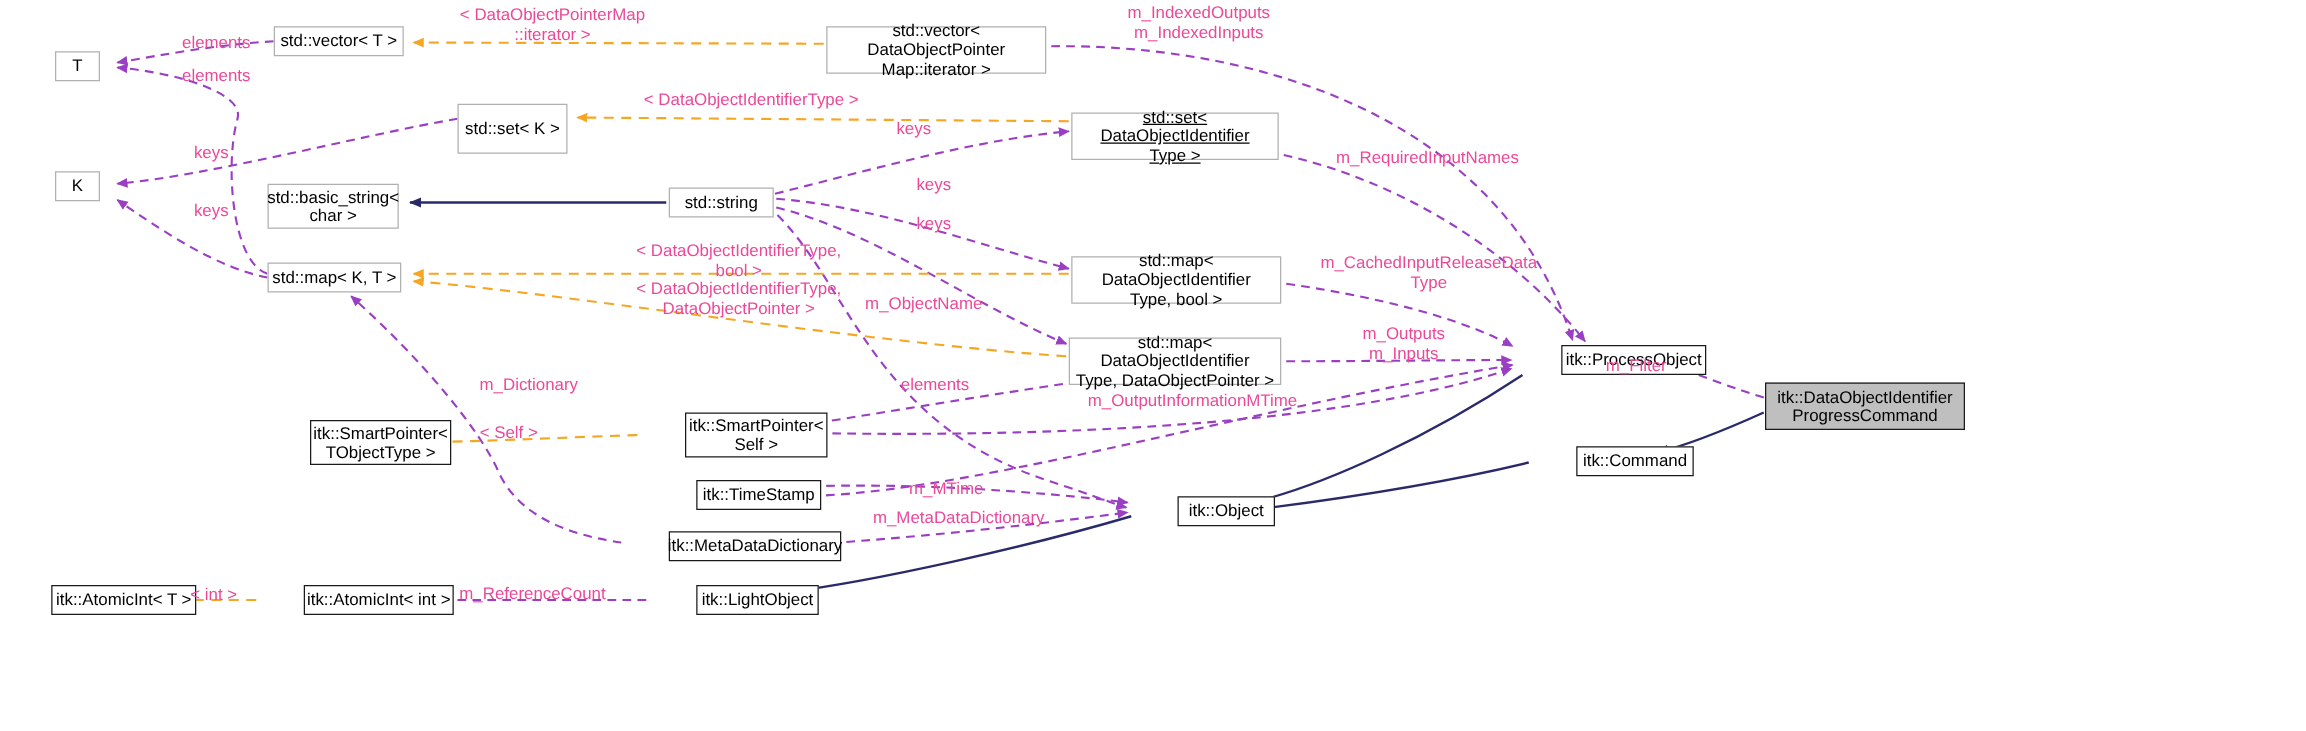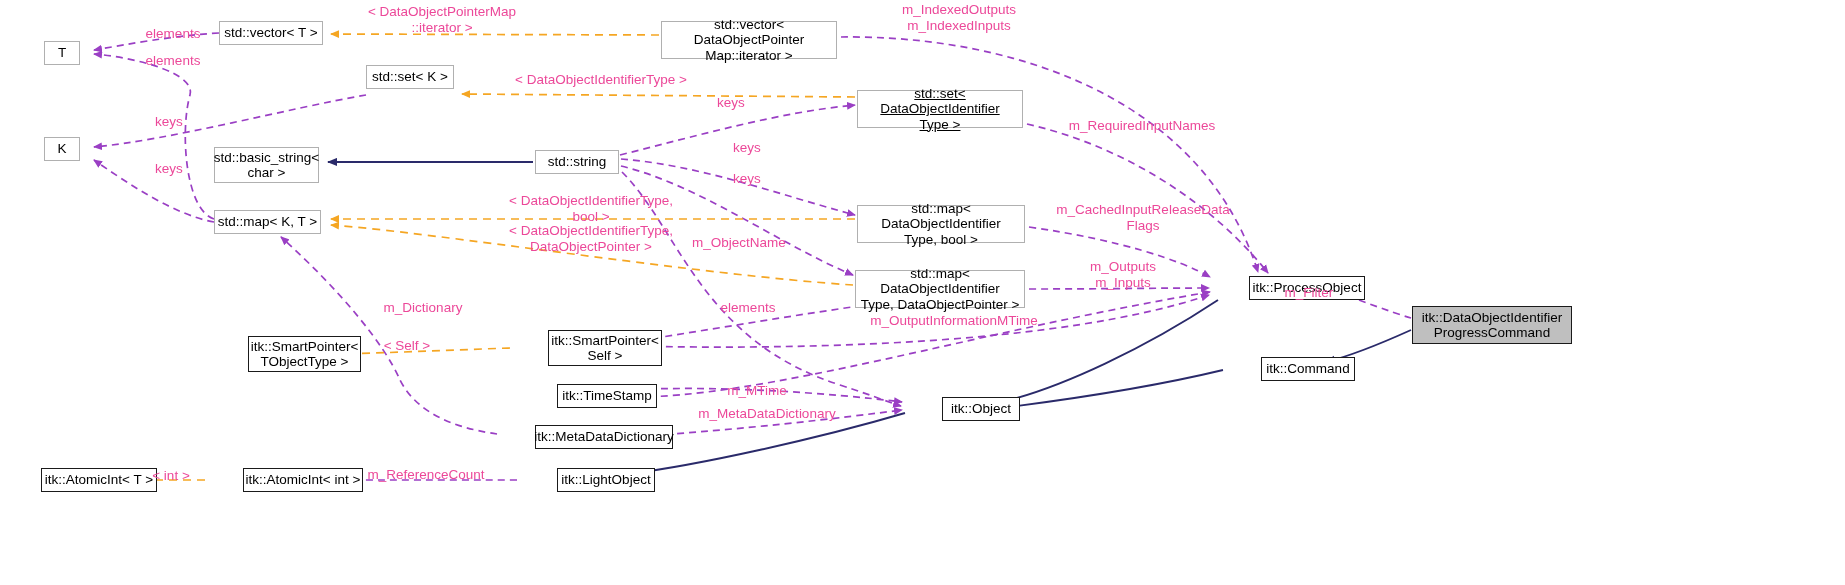--- a/index.html
+++ b/index.html
@@ -121,21 +121,21 @@
       <path d="M1223,370 C1140,390 1050,402 993,409"></path>
 
       <path d="M1411,330 C1380,344 1350,356 1326,362"></path>
     </g>
   </svg>
 
   <div id="nodes-layer">
       <div class="node thin" style="left: 44px; top: 41px; width: 36px; height: 24px;">T</div>
       <div class="node thin" style="left: 44px; top: 137px; width: 36px; height: 24px;">K</div>
       <div class="node thin" style="left: 219px; top: 21px; width: 104px; height: 24px;">std::vector&lt; T &gt;</div>
-      <div class="node thin" style="left: 366px; top: 65px; width: 88px; height: 24px;">std::set&lt; K &gt;</div>
+      <div class="node thin" style="left: 366px; top: 83px; width: 88px; height: 40px;">std::set&lt; K &gt;</div>
       <div class="node thin" style="left: 214px; top: 147px; width: 105px; height: 36px;">std::basic_string&lt;
 char &gt;</div>
       <div class="node thin" style="left: 214px; top: 210px; width: 107px; height: 24px;">std::map&lt; K, T &gt;</div>
       <div class="node thick" style="left: 212px; top: 336px; width: 113px; height: 36px;">itk::SmartPointer&lt;
 TObjectType &gt;</div>
       <div class="node thick" style="left: 5px; top: 468px; width: 116px; height: 24px;">itk::AtomicInt&lt; T &gt;</div>
       <div class="node thick" style="left: 207px; top: 468px; width: 120px; height: 24px;">itk::AtomicInt&lt; int &gt;</div>
       <div class="node thin" style="left: 535px; top: 150px; width: 84px; height: 24px;">std::string</div>
       <div class="node thick" style="left: 512px; top: 330px; width: 114px; height: 36px;">itk::SmartPointer&lt;
 Self &gt;</div>
@@ -177,19 +177,19 @@
       <div class="edge-label" style="left: 372px; top: 300px; width: 102px;">m_Dictionary</div>
       <div class="edge-label" style="left: 374px; top: 338px; width: 66px;">&lt; Self &gt;</div>
       <div class="edge-label" style="left: 718px; top: 383px; width: 78px;">m_MTime</div>
       <div class="edge-label" style="left: 680px; top: 406px; width: 174px;">m_MetaDataDictionary</div>
       <div class="edge-label" style="left: 355px; top: 467px; width: 142px;">m_ReferenceCount</div>
       <div class="edge-label" style="left: 141px; top: 468px; width: 60px;">&lt; int &gt;</div>
       <div class="edge-label" style="left: 885px; top: 2px; width: 148px;">m_IndexedOutputs
 m_IndexedInputs</div>
       <div class="edge-label" style="left: 1053px; top: 118px; width: 178px;">m_RequiredInputNames</div>
       <div class="edge-label" style="left: 1040px; top: 202px; width: 206px;">m_CachedInputReleaseData
-Flags</div>
+Type</div>
       <div class="edge-label" style="left: 1078px; top: 259px; width: 90px;">m_Outputs
 m_Inputs</div>
       <div class="edge-label" style="left: 1276px; top: 285px; width: 66px;">m_Filter</div>
     </div>
 
 </div>
 
 </body></html>

